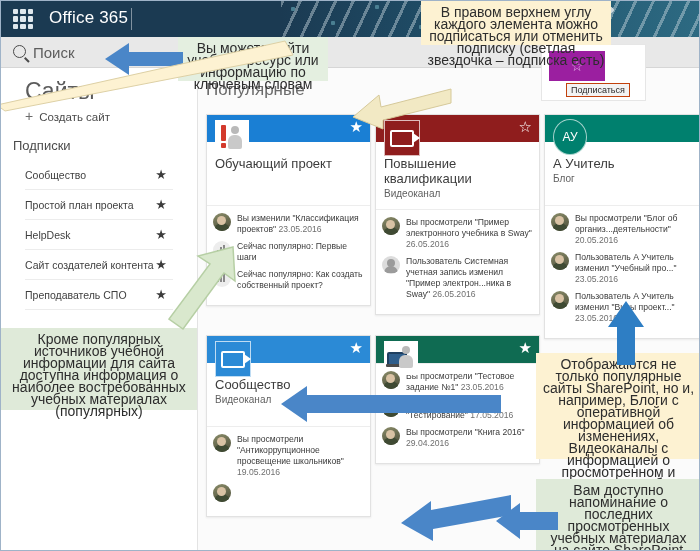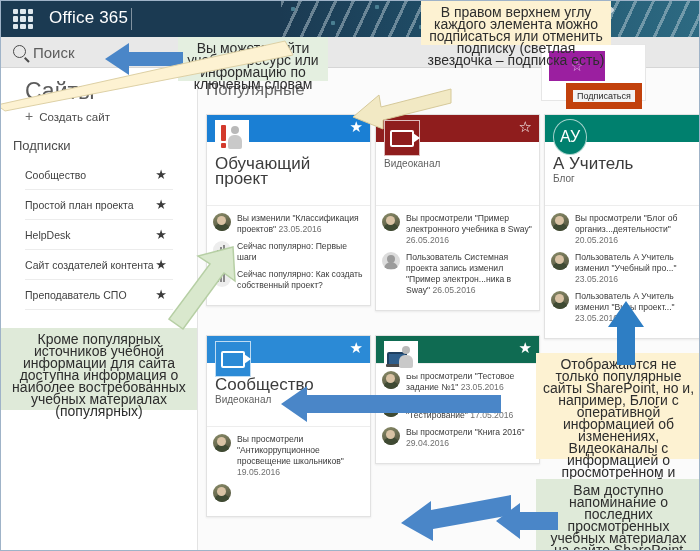--- a/index.html
+++ b/index.html
@@ -55,21 +55,21 @@
   
   .main{position:absolute;left:197px;top:67px;width:502px;height:484px;background:#fbfbfb;}
   .main-title{position:absolute;left:8px;top:12px;font-size:17px;color:#6b6b6b;font-weight:300;}
 
   .card{position:absolute;width:163px;background:#ffffff;border:1px solid #e2e2e2;box-shadow:0 1px 2px rgba(0,0,0,.07);}
   .card .chead{position:relative;height:27px;}
   .card .chead .cstar{position:absolute;right:7px;top:4px;font-size:15px;line-height:15px;color:#ffffff;cursor:pointer;}
   .card .tile{position:absolute;left:8px;top:5px;width:34px;height:34px;background:#ffffff;display:flex;align-items:center;justify-content:center;}
   .card .tile.plain{background:transparent;}
   .card .cbody{padding:14px 8px 10px 8px;min-height:39px;}
-  .card .cname{font-size:17px;color:#3c3c3c;line-height:15px;}
+  .card .cname{font-size:13px;color:#3c3c3c;line-height:15px;}
   .card .ctype{font-size:10px;color:#5f5f5f;margin-top:2px;}
   .card .acts{border-top:1px solid #ededed;padding:7px 6px 8px 6px;}
   .act{display:flex;gap:6px;margin-bottom:6px;}
   .act .av{flex:0 0 18px;width:18px;height:18px;border-radius:50%;overflow:hidden;position:relative;background:#cfcfcf;}
   .act .av.person{background:linear-gradient(160deg,#8b8d6a 0%,#6c6e52 45%,#4a4c38 100%);}
   .act .av.person:after{content:"";position:absolute;left:4px;top:3px;width:9px;height:9px;border-radius:50%;background:#d9c2a4;}
   .act .av.person:before{content:"";position:absolute;left:1px;bottom:0;width:16px;height:8px;border-radius:8px 8px 0 0;background:#3f4a33;}
   .act .av.generic{background:#dcdcdc;}
   .act .av.generic:after{content:"";position:absolute;left:5px;top:3px;width:8px;height:8px;border-radius:50%;background:#9b9b9b;}
   .act .av.generic:before{content:"";position:absolute;left:2px;bottom:1px;width:14px;height:7px;border-radius:7px 7px 0 0;background:#9b9b9b;}
@@ -85,27 +85,27 @@
   .excl{position:relative;width:28px;height:28px;}
   .excl .bang{position:absolute;left:3px;top:2px;width:5px;height:16px;background:#d33a2c;border-radius:1px;}
   .excl .bangdot{position:absolute;left:3px;top:20px;width:5px;height:5px;background:#d33a2c;border-radius:1px;}
   .excl .head{position:absolute;left:13px;top:3px;width:8px;height:8px;border-radius:50%;background:#b9b9b9;}
   .excl .body{position:absolute;left:10px;top:12px;width:14px;height:14px;border-radius:6px 6px 2px 2px;background:#c9c9c9;}
   .pc{position:relative;width:28px;height:26px;}
   .pc .scr{position:absolute;left:0;top:7px;width:16px;height:11px;background:#2f5e8c;border:2px solid #1f3f60;border-radius:2px;}
   .pc .base{position:absolute;left:-1px;top:19px;width:19px;height:3px;background:#4a4a4a;border-radius:1px;}
   .pc .head{position:absolute;left:15px;top:1px;width:8px;height:8px;border-radius:50%;background:#b9b9b9;}
   .pc .body{position:absolute;left:12px;top:10px;width:14px;height:13px;border-radius:6px 6px 2px 2px;background:#c9c9c9;}
-  .initials{width:34px;height:34px;border-radius:50%;background:#00806e;border:1px solid rgba(255,255,255,.65);color:#fff;font-size:16px;display:flex;align-items:center;justify-content:center;}
+  .initials{width:34px;height:34px;border-radius:50%;background:#00806e;border:1px solid rgba(255,255,255,.65);color:#fff;font-size:12px;display:flex;align-items:center;justify-content:center;}
 
   
   .subdemo{position:absolute;left:540px;top:43px;width:103px;height:55px;background:#ffffff;border:1px solid #e6e6e6;}
   .subdemo .sq{position:absolute;left:7px;top:6px;width:56px;height:30px;background:#9b1fa0;display:flex;align-items:center;justify-content:center;}
   .subdemo .sq .hs{color:#e5b8e8;font-size:14px;line-height:14px;}
-  .subdemo .tip{position:absolute;left:24px;top:38px;background:#f3f3f3;border:7px solid #c2410c;font-size:9px;color:#2a2a2a;padding:1px 4px;white-space:nowrap;}
+  .subdemo .tip{position:absolute;left:24px;top:38px;background:#f3f3f3;border:1px solid #c2410c;font-size:9px;color:#2a2a2a;padding:1px 4px;white-space:nowrap;}
 
   
   .callout{position:absolute;box-sizing:border-box;font-size:14px;line-height:12px;text-align:center;color:#2d2d2d;}
   .callout.green{background:#e4efe0;}
   .callout.cream{background:#fdf2d2;}
   .callout.mint{background:#dfead9;}
   .callout .inner{padding:5px 6px;}
 
   .c-search{left:177px;top:36px;width:150px;height:44px;}
   .c-top{left:420px;top:0;width:190px;height:44px;}
@@ -224,31 +224,32 @@
     </div>
 
     <div class="card" style="left:177px;top:46px;">
       <div class="chead" style="background:#8f1d1d;">
         <div class="tile plain" style="background:#8f1d1d;border:1px solid rgba(255,255,255,.7);">
           <div class="vid"></div>
         </div>
         <div class="cstar">☆</div>
       </div>
       <div class="cbody">
+        <div class="cname">Повышение квалификации</div>
         <div class="ctype">Видеоканал</div>
       </div>
       <div class="acts">
         <div class="act">
           <div class="av person"></div>
           <div class="txt"><span>Вы просмотрели "Пример электронного учебника в Sway"</span>
             <span class="dt">26.05.2016</span></div>
         </div>
         <div class="act">
           <div class="av generic"></div>
-          <div class="txt"><span>Пользователь Системная проекта запись изменил "Пример электрон...ника в Sway"</span>
+          <div class="txt"><span>Пользователь Системная учетная запись изменил "Пример электрон...ника в Sway"</span>
             <span class="dt">26.05.2016</span></div>
         </div>
       </div>
     </div>
 
     <div class="card" style="left:346px;top:46px;">
       <div class="chead" style="background:#00806e;">
         <div class="tile plain">
           <div class="initials">АУ</div>
         </div>

